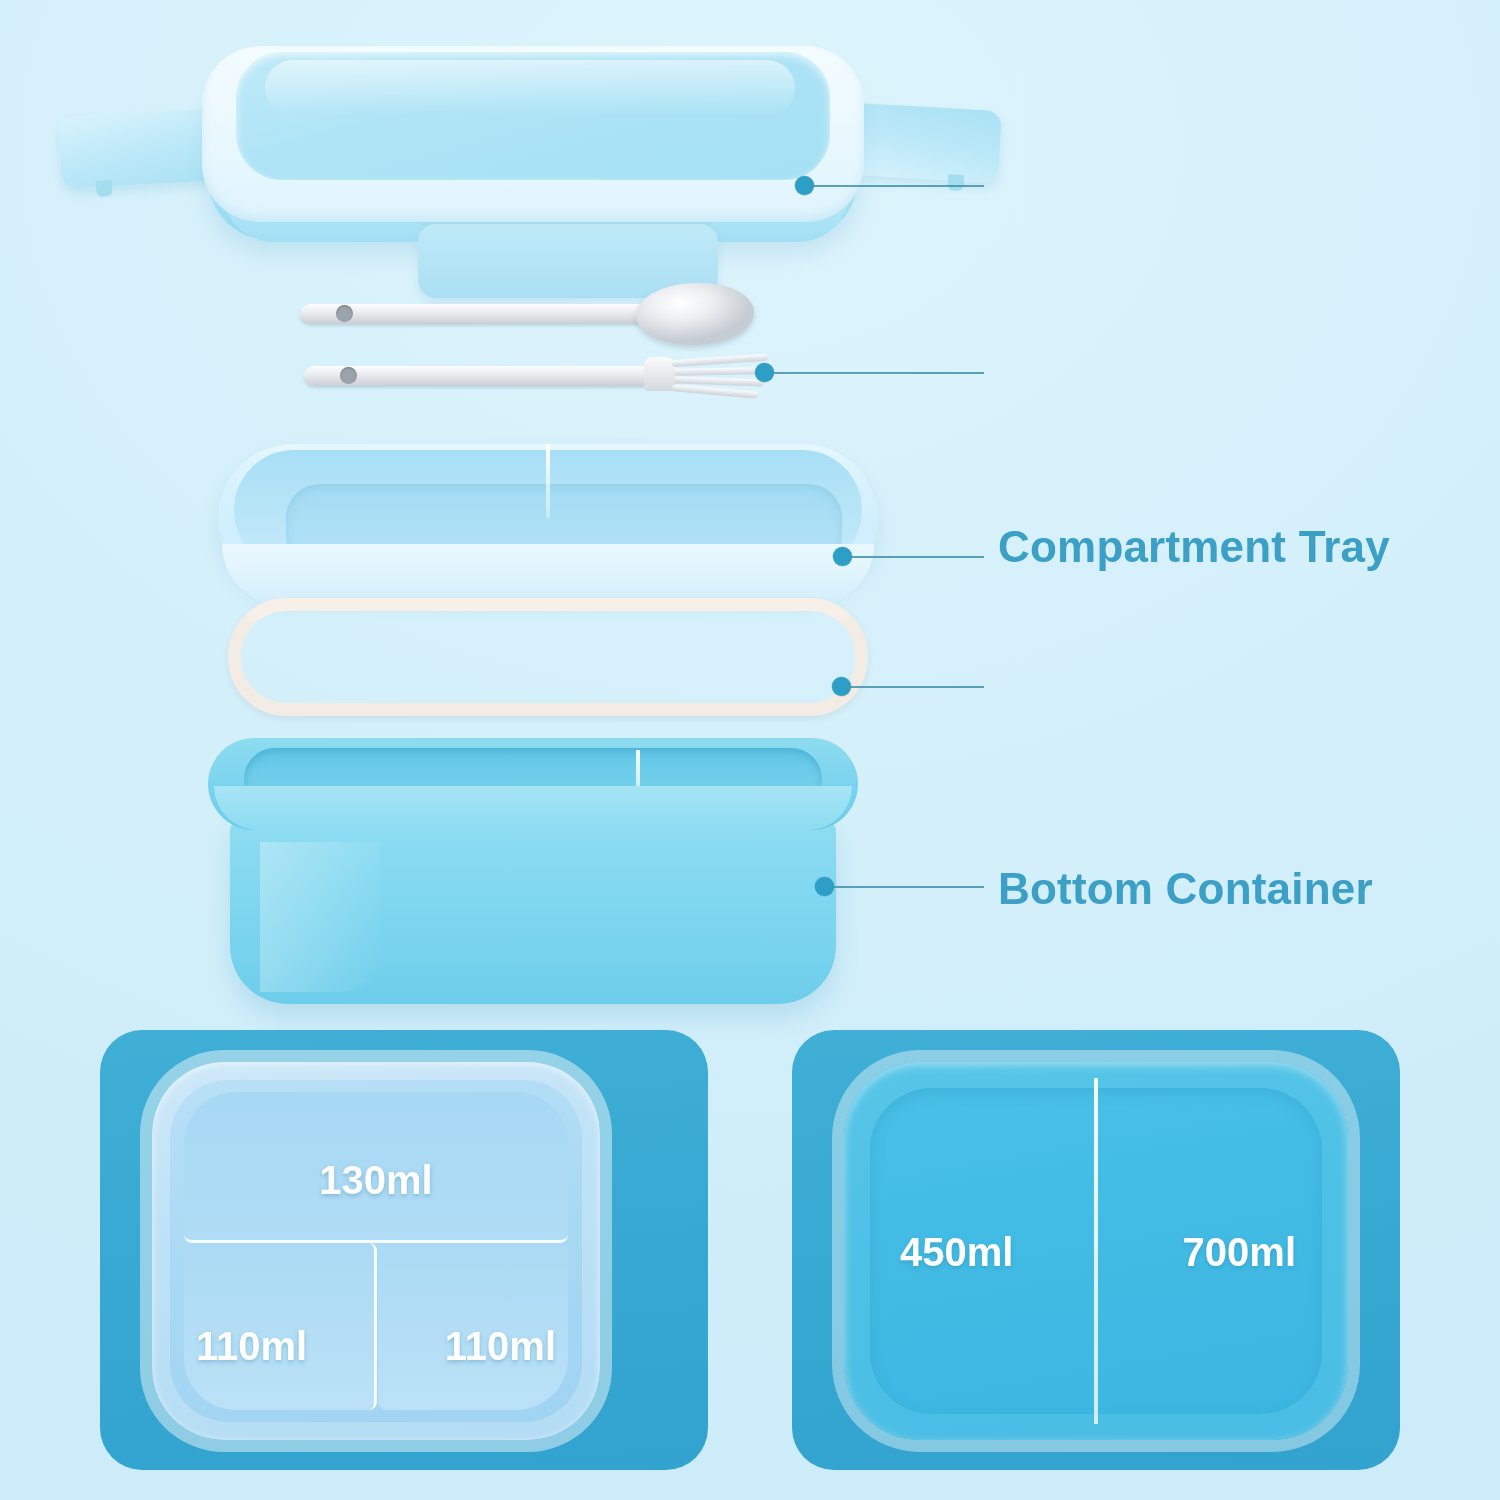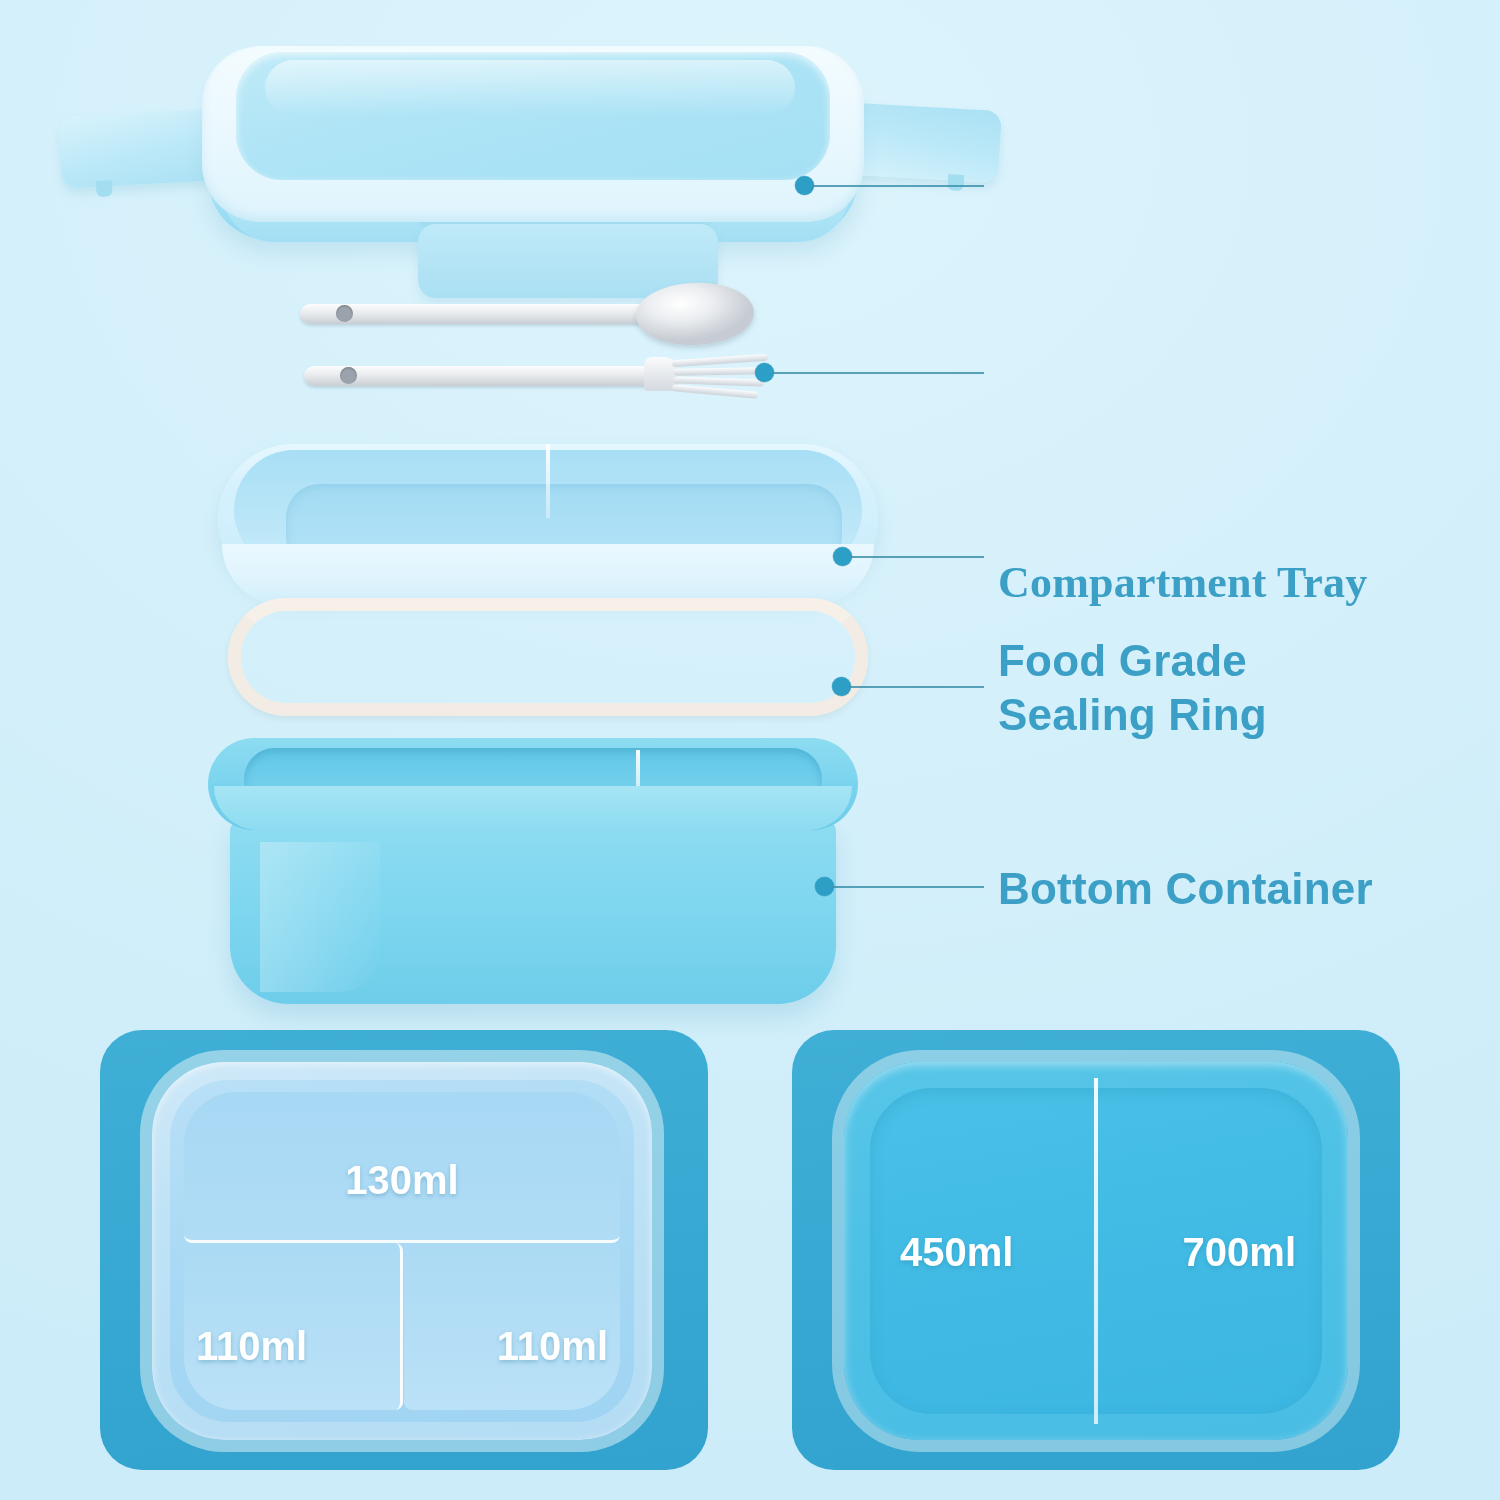--- a/index.html
+++ b/index.html
@@ -150,21 +150,21 @@
 
   
   .panel{
     position:absolute;border-radius:42px;
     background:linear-gradient(175deg,#3fafd6 0%,#37a8d2 55%,#31a3ce 100%);
   }
   #panel-left{left:100px;top:1030px;width:608px;height:440px;}
   #panel-right{left:792px;top:1030px;width:608px;height:440px;}
 
   .tray-view{
-    position:absolute;left:52px;top:32px;width:500px;height:378px;border-radius:72px;
+    position:absolute;left:52px;top:32px;width:448px;height:378px;border-radius:72px;
     background:linear-gradient(170deg,#cfe9f8 0%,#bfe2f6 35%,#b3dcf4 100%);
     box-shadow:0 0 0 12px rgba(255,255,255,.45), inset 0 2px 8px rgba(255,255,255,.6);
     overflow:hidden;
   }
   .tv-inner{
     position:absolute;left:18px;top:18px;right:18px;bottom:18px;border-radius:58px;
     background:linear-gradient(170deg,#b9e0f7 0%,#a9d9f4 45%,#9fd4f2 100%);
   }
   .tv-cell-top{
     position:absolute;left:14px;top:12px;right:14px;height:148px;border-radius:52px 52px 8px 8px;
@@ -274,24 +274,22 @@
   <div class="conn-line" style="left:850px;top:556px;width:134px;"></div>
 
   <div class="conn-dot" style="left:832px;top:677px;"></div>
   <div class="conn-line" style="left:849px;top:686px;width:135px;"></div>
 
   <div class="conn-dot" style="left:815px;top:877px;"></div>
   <div class="conn-line" style="left:832px;top:886px;width:152px;"></div>
 
 
 
-  <div class="label" style="left:998px;top:556px;font-family:Liberation Serif, serif;">Compartment Tray</div>
-
-  <div class="label" style="left:998px;top:634px;">Food Grade
-Sealing Ring</div>
+  <div class="label" style="left:998px;top:520px;">Compartment Tray</div>
+
 
   <div class="label" style="left:998px;top:862px;">Bottom Container</div>
 
   <div class="panel" id="panel-left">
     <div class="tray-view">
       <div class="tv-inner">
         <div class="tv-cell-top"></div>
         <div class="tv-cell-bl"></div>
         <div class="tv-cell-br"></div>
       </div>

